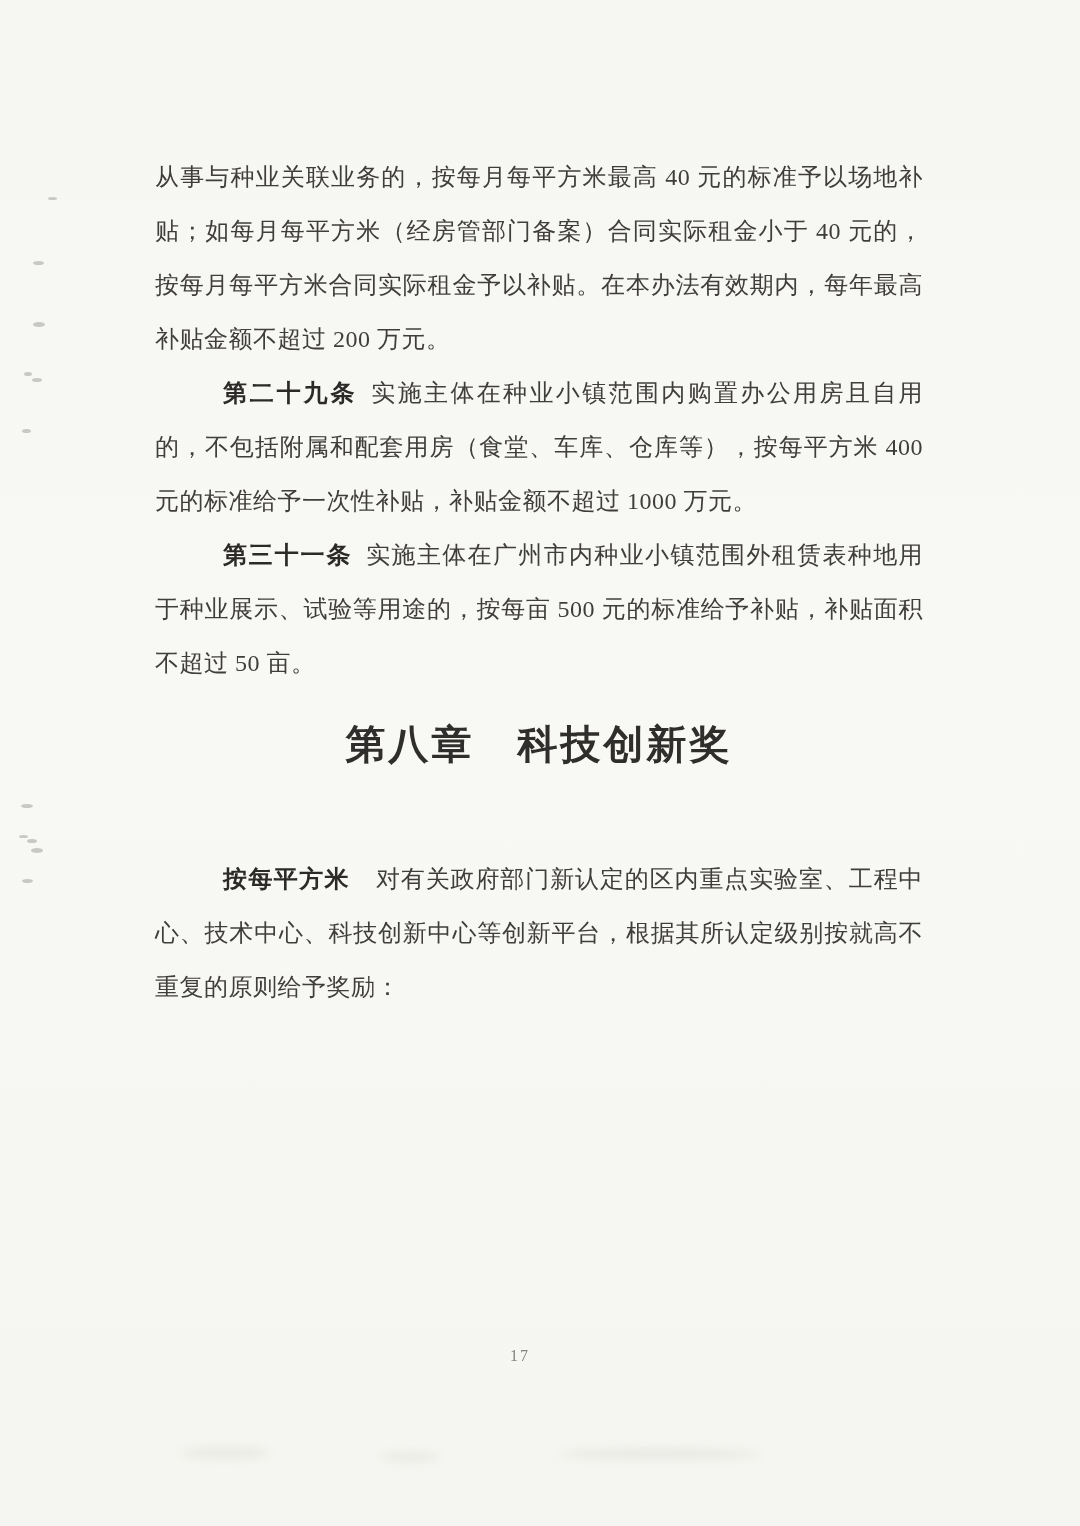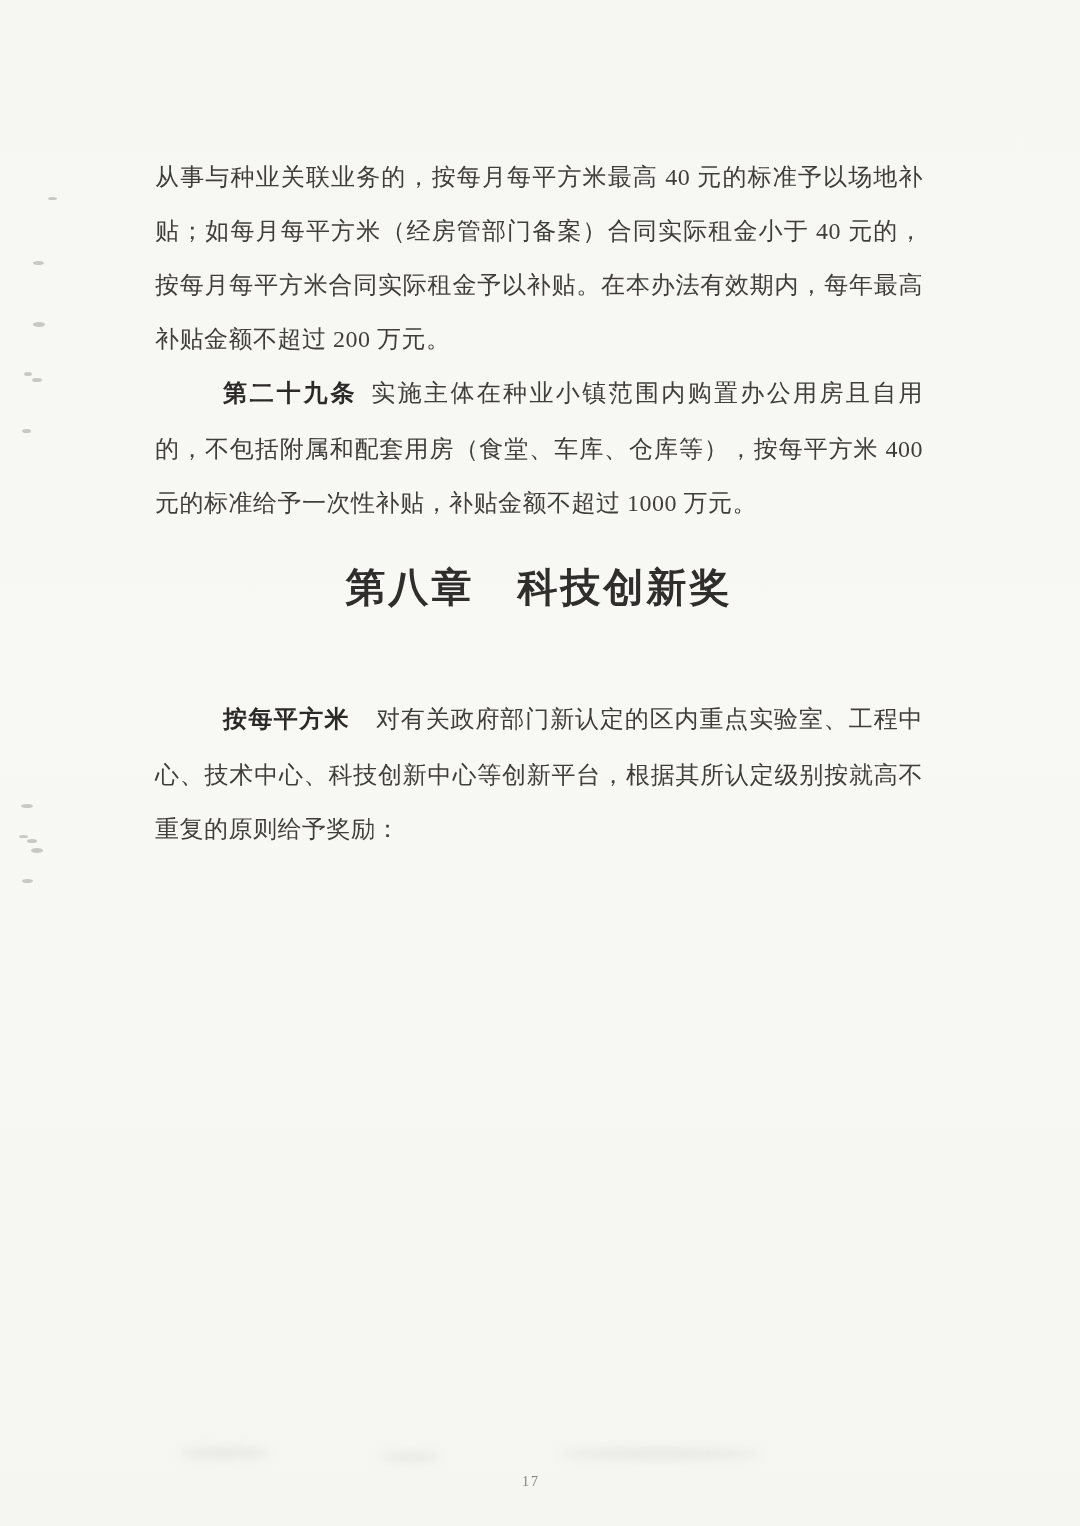--- a/index.html
+++ b/index.html
@@ -21,63 +21,65 @@
     font-size:24px;
     line-height:54px;
     color:#403e3b;
     text-align:justify;
     letter-spacing:0.5px;
   }
   p.indent{text-indent:68px;}
   .art-num{
     font-weight:700;
     color:#2c2a28;
-    font-family:Liberation Mono, monospace;
+    font-family:Liberation Serif, serif;
     margin-right:14px;
     letter-spacing:1px;
   }
   .art-num.wide{margin-right:26px;}
   .chapter{
     margin:30px 0 76px 0;
     font-size:40px;
     line-height:56px;
     font-weight:700;
     text-align:center;
     color:#302e2c;
-    font-family:Liberation Serif, serif;
+    font-family:Liberation Mono, monospace;
     letter-spacing:3px;
   }
   .page-number{
     position:absolute;
-    top:1474px;left:0;width:1040px;
+    top:1347px;left:0;width:1040px;
     text-align:center;
-    font-size:14px;
+    font-size:16px;
     color:#85837f;
     font-family:"Liberation Serif","DejaVu Serif",serif;
     letter-spacing:2px;
-    padding-left:11px;
   }
   
   .speck{position:absolute;background:#8f8d89;border-radius:50%;opacity:.45;}
   .smudge{position:absolute;background:#e7e7e2;border-radius:50%;opacity:.8;filter:blur(5px);}
 </style>
 </head>
 <body>
 
 <div class="page">
 
   <div class="content">
 
     <p class="body-text">从事与种业关联业务的，按每月每平方米最高 40 元的标准予以场地补贴；如每月每平方米（经房管部门备案）合同实际租金小于 40 元的，按每月每平方米合同实际租金予以补贴。在本办法有效期内，每年最高补贴金额不超过 200 万元。</p>
 
     <p class="body-text indent">
       <span class="art-num">第二十九条</span><span>实施主体在种业小镇范围内购置办公用房且自用的，不包括附属和配套用房（食堂、车库、仓库等），按每平方米 400 元的标准给予一次性补贴，补贴金额不超过 1000 万元。</span>
     </p>
 
 
+    <p class="body-text indent">
+      <span class="art-num">第三十一条</span><span>实施主体在广州市内种业小镇范围外租赁表种地用于种业展示、试验等用途的，按每亩 500 元的标准给予补贴，补贴面积不超过 50 亩。</span>
+    </p>
 
     <h2 class="chapter">第八章　科技创新奖</h2>
 
     <p class="body-text indent">
       <span class="art-num wide">按每平方米</span><span>对有关政府部门新认定的区内重点实验室、工程中心、技术中心、科技创新中心等创新平台，根据其所认定级别按就高不重复的原则给予奖励：</span>
     </p>
 
   </div>
 
   <div class="page-number">17</div>

